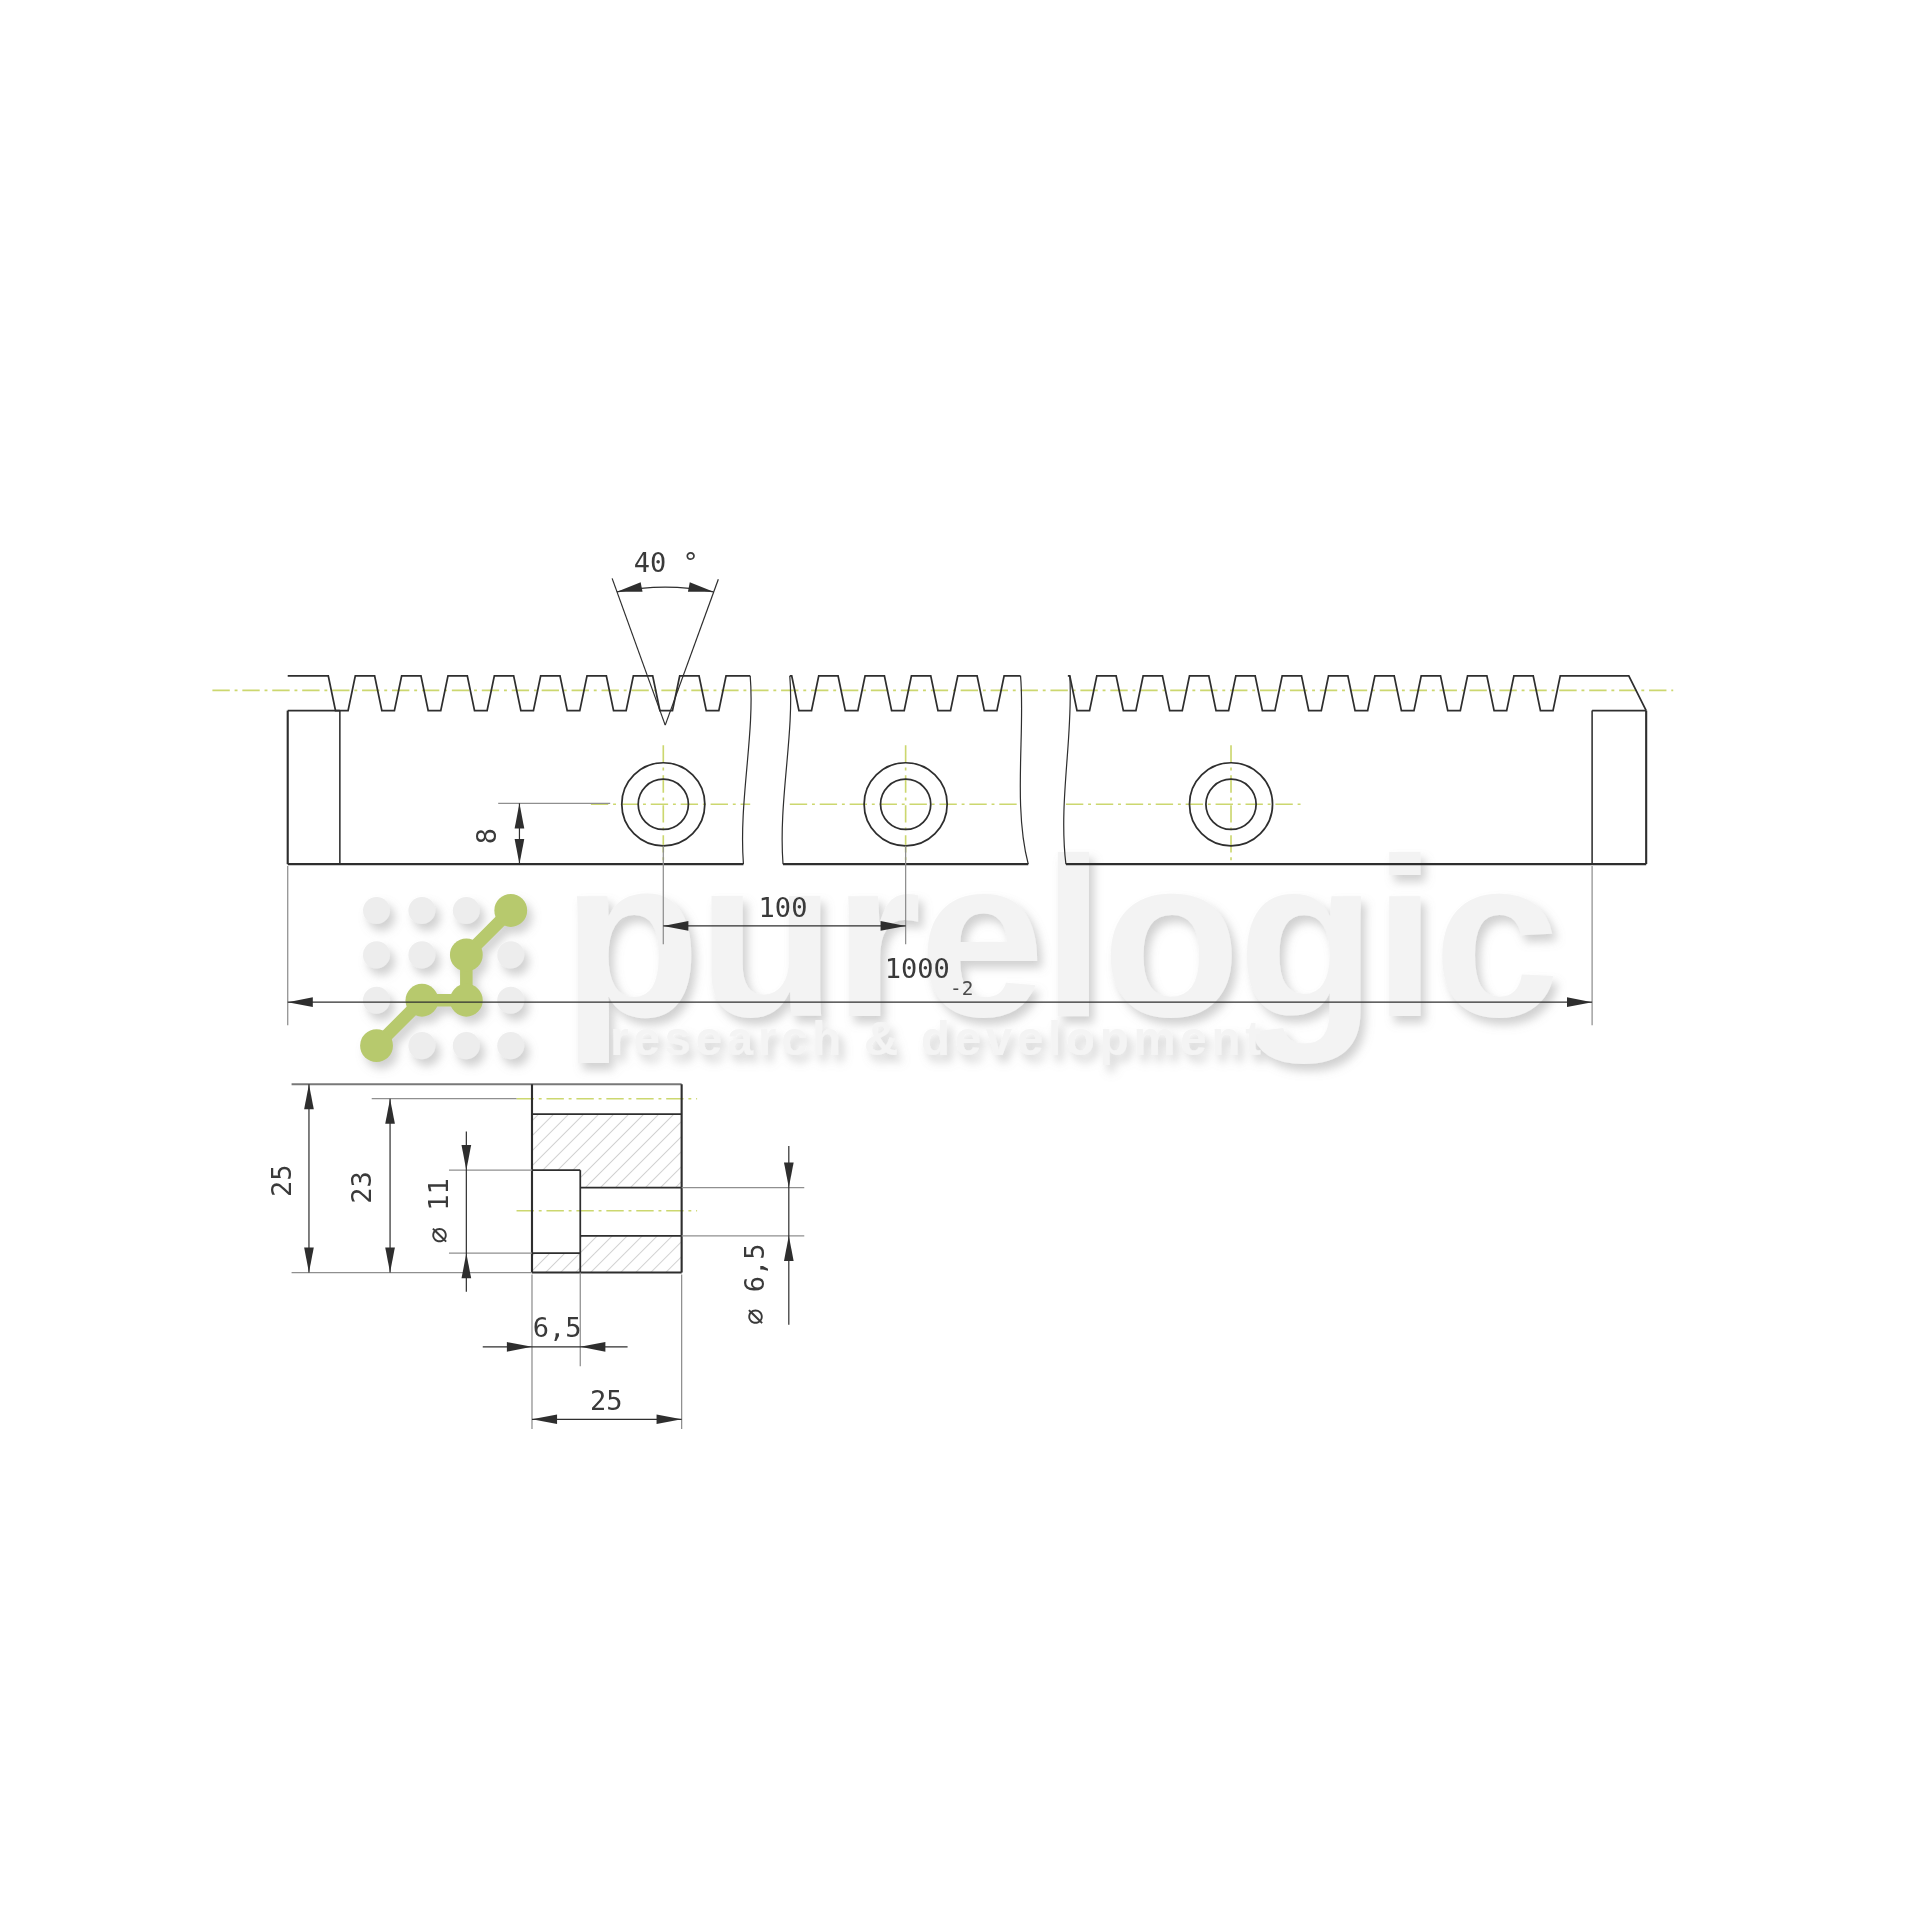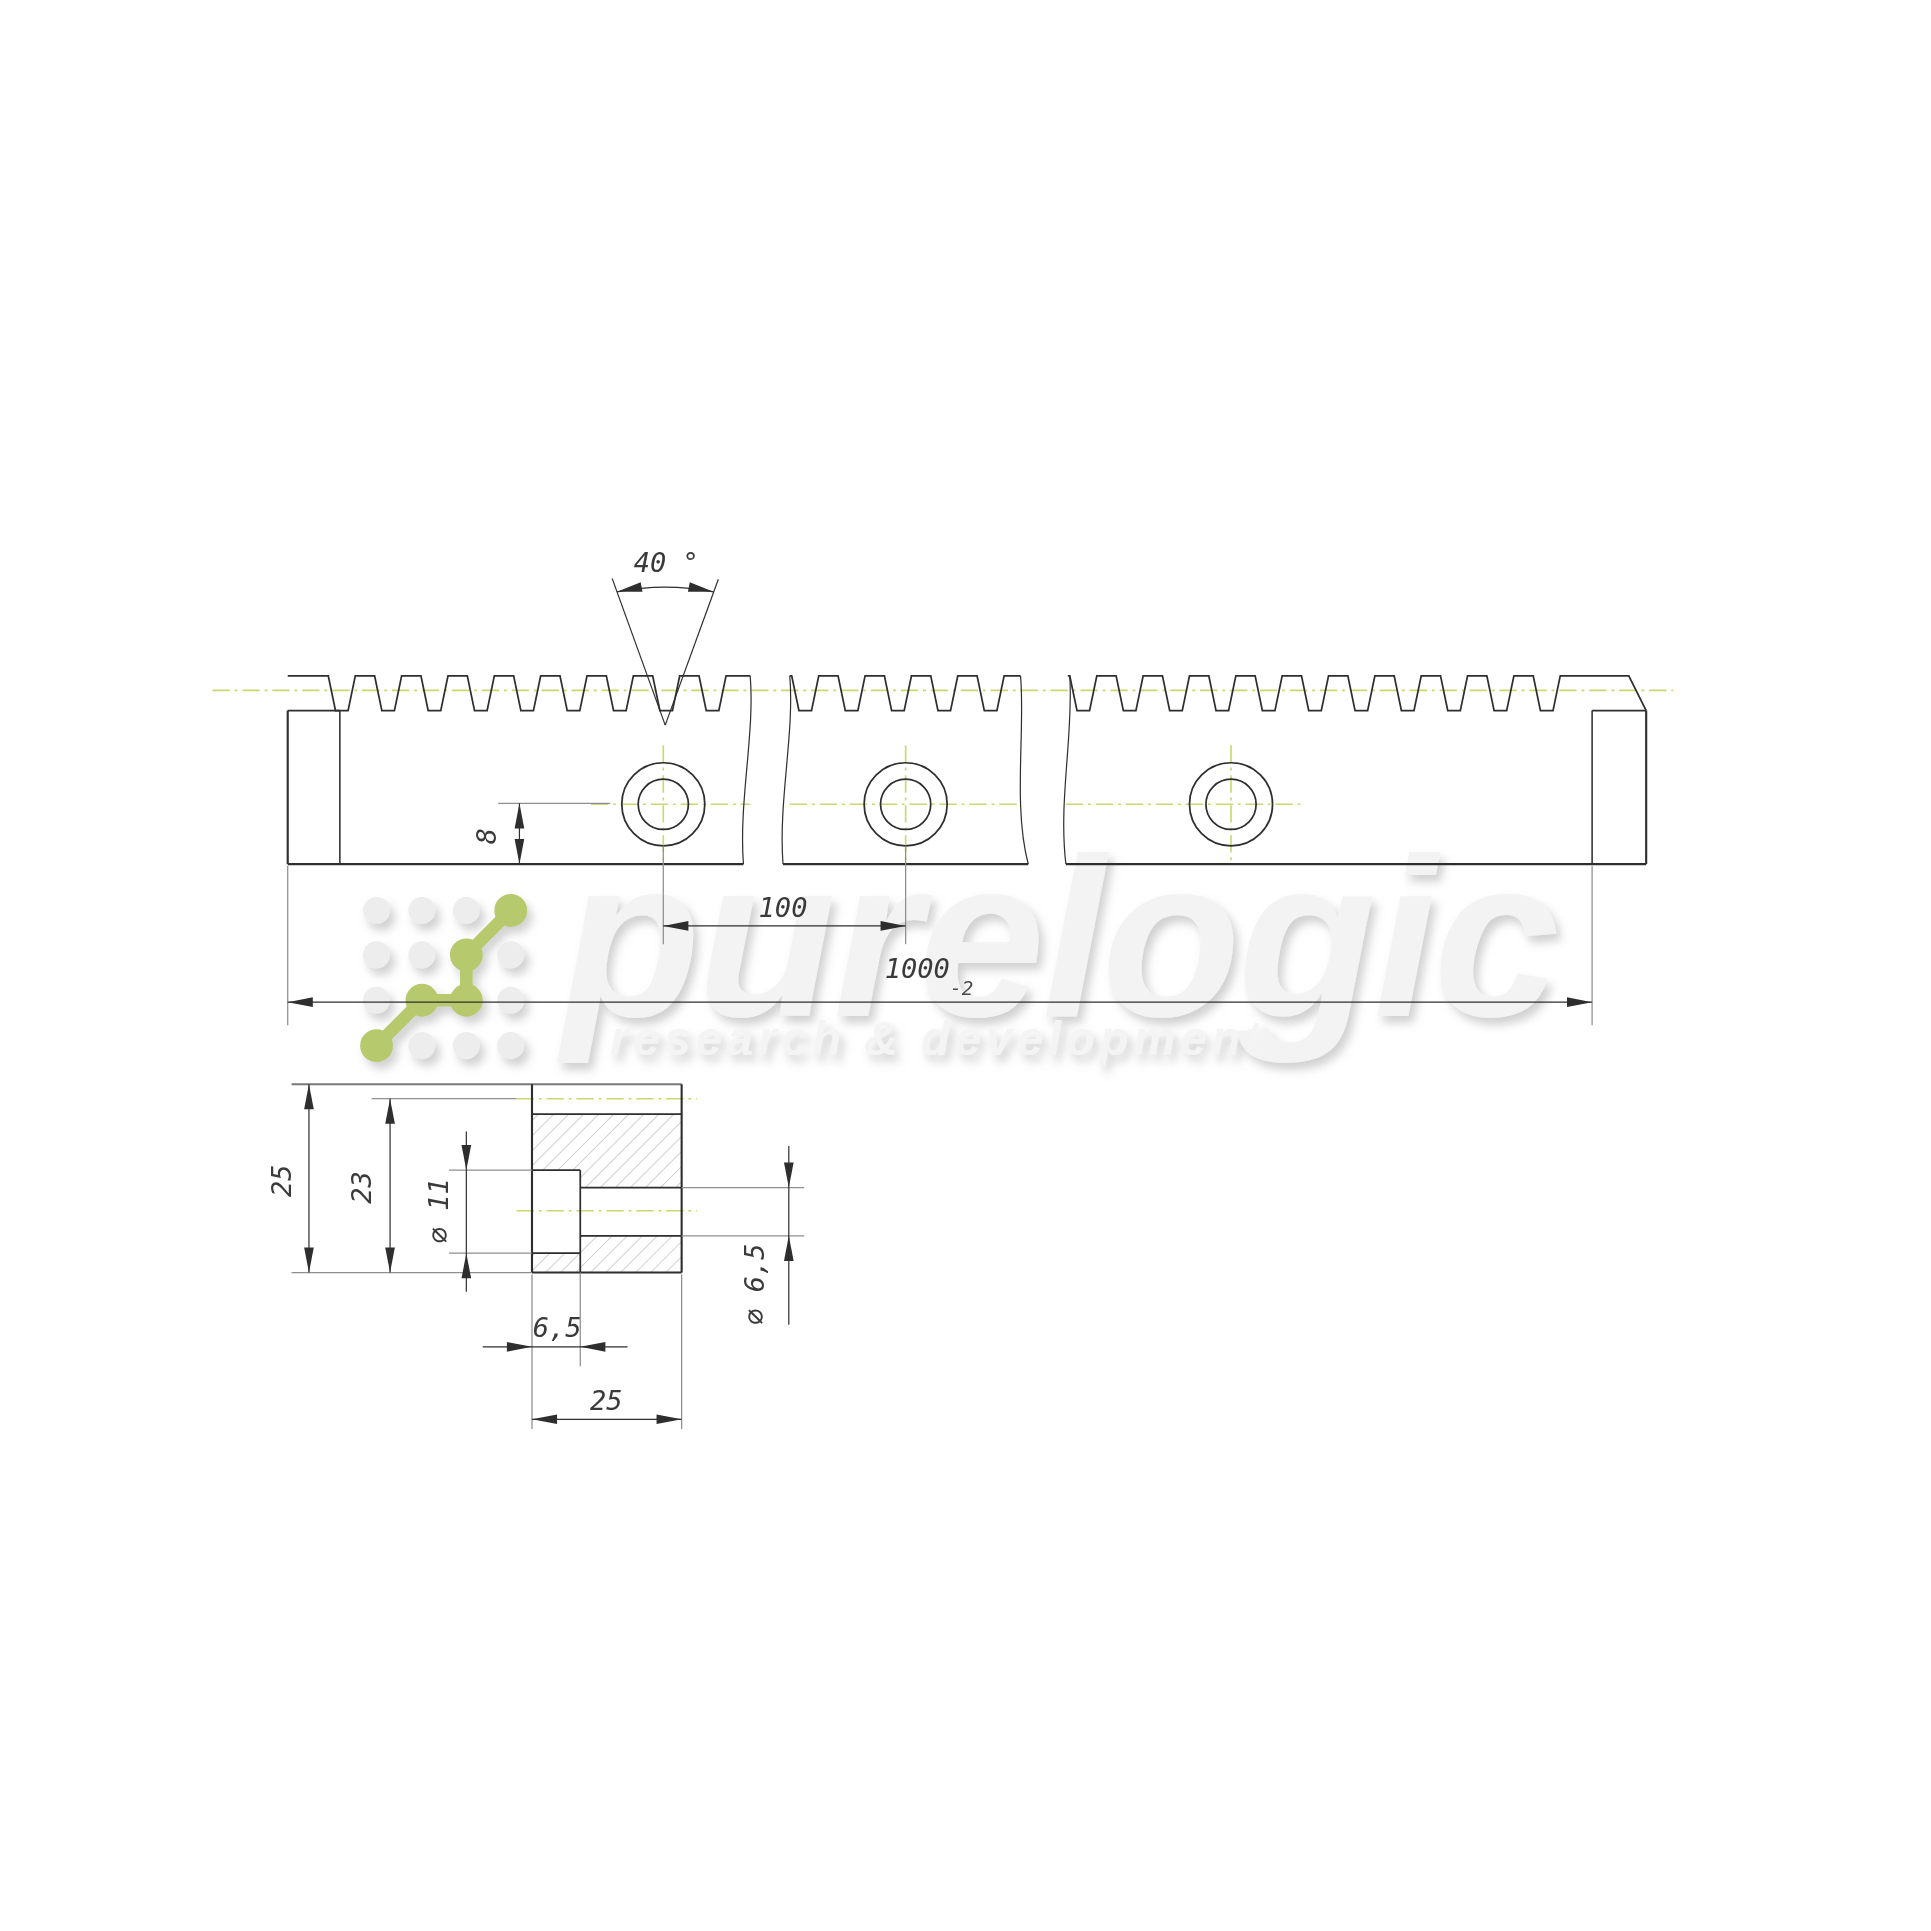--- a/index.html
+++ b/index.html
@@ -1,17 +1,17 @@
 <!DOCTYPE html>
 <html style="--line: #2e2e2e; --thin: #8f8f8f; --centerline: #ccd76f; --accent-green: #b7c96d; --watermark-fill: #f3f3f3; --hatch: #a3a3a3;"><head>
 <meta charset="utf-8">
 <style>
   html,body{margin:0;padding:0;background:#ffffff;}
   .canvas{position:relative;width:1931px;height:1534px;background:#ef4444;overflow:hidden;
-          font-family:"Liberation Sans",sans-serif;font-style:italic;}
+          font-family:"Liberation Sans",sans-serif;}
   svg{display:block;}
 
   
   .b22{stroke:var(--line,#2e2e2e);stroke-width:2.2;fill:none;}
   .b18{stroke:var(--line,#2e2e2e);stroke-width:1.8;fill:none;}
   .b16{stroke:var(--line,#2e2e2e);stroke-width:1.6;fill:none;}
   .tln{stroke:var(--line,#2e2e2e);stroke-width:1.25;fill:none;}
   .ext{stroke:var(--thin,#8f8f8f);stroke-width:1.3;fill:none;}
   .topgray{stroke:#787878;stroke-width:2;fill:none;}
   .cl{stroke:var(--centerline,#ccd76f);stroke-width:1.7;fill:none;stroke-dasharray:18 5 3 5;}

